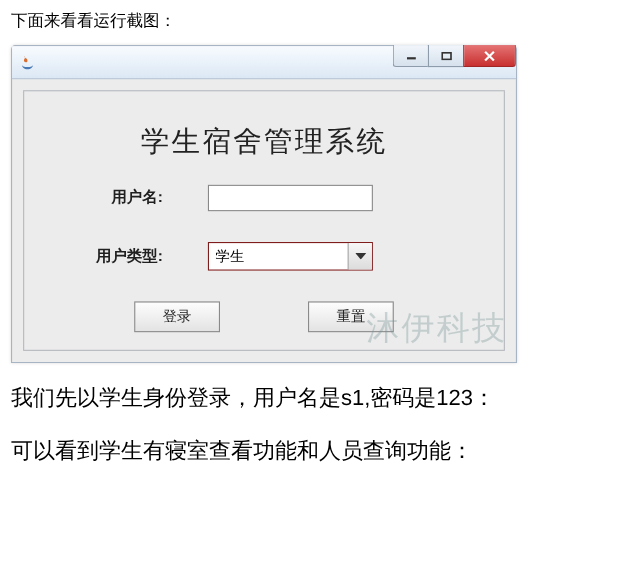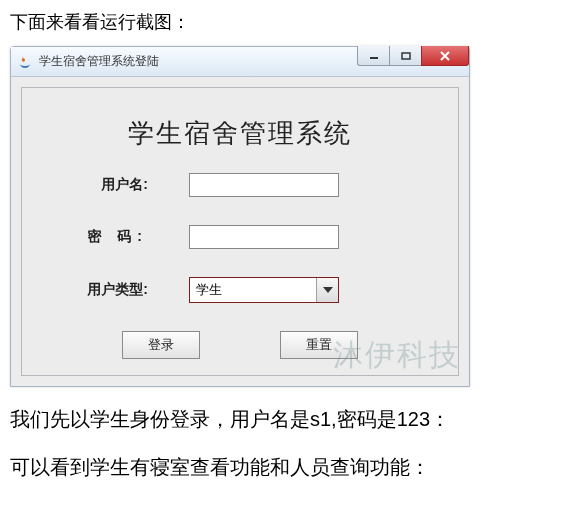--- a/index.html
+++ b/index.html
@@ -3,21 +3,21 @@
   <meta charset="utf-8">
   <style>
     * { box-sizing: border-box; margin: 0; padding: 0; }
     body {
       font-family: "Microsoft YaHei", SimSun, sans-serif;
       background: #fff;
       width: 576px;
       padding: 10px;
     }
     .caption {
-      font-size: 18px;
+      font-size: 15px;
       color: #000;
       margin-bottom: 12px;
     }
     .window {
       width: 460px;
       border: 1px solid #a6b4c4;
       border-radius: 4px 4px 0 0;
       box-shadow: 0 0 3px rgba(0,0,0,0.15);
       background: #ececec;
       position: relative;
@@ -178,21 +178,20 @@
 <p class="caption">下面来看看运行截图：</p>
 
 <div class="window">
   <div class="titlebar">
     <span class="titlebar-icon">
       <svg viewBox="0 0 16 16">
           <path d="M5 2c2 2-1 3 0 5 1 1 3 1 3-1 0-2-3-2-3-4z" fill="#d96f2f"></path>
           <path d="M3 10c0 1 2 2 5 2s5-1 5-2c0 2-2 4-5 4s-5-2-5-4z" fill="#4a7ab5"></path>
         </svg>
     </span>
-    <span class="titlebar-text">学生宿舍管理系统登陆</span>
     <div class="win-controls">
       <div class="win-btn min">
         <svg width="10" height="8">
             <rect x="1" y="5" width="8" height="2" fill="#333"></rect>
           </svg>
       </div>
       <div class="win-btn max">
         <svg width="10" height="8">
             <rect x="1" y="1" width="8" height="6" fill="none" stroke="#333" stroke-width="1.5"></rect>
           </svg>
@@ -208,24 +207,20 @@
   <div class="client-area">
     <div class="form-panel">
 
       <div class="app-title">学生宿舍管理系统</div>
 
       <div class="form-row">
         <div class="form-label">用户名:</div>
         <input class="text-input" type="text" value="" style="">
       </div>
 
-      <div class="form-row">
-        <div class="form-label spaced">密 码:</div>
-        <input class="text-input" type="password" value="" style="">
-      </div>
 
       <div class="form-row">
         <div class="form-label">用户类型:</div>
         <div class="select-wrap">
           <div class="select-value">学生</div>
           <div class="select-arrow">
             <svg viewBox="0 0 10 6">
                 <path d="M0 0 L5 6 L10 0 Z" fill="#333"></path>
               </svg>
           </div>

